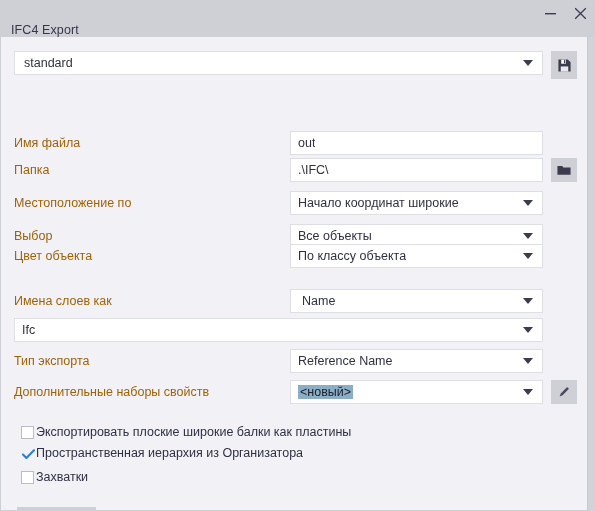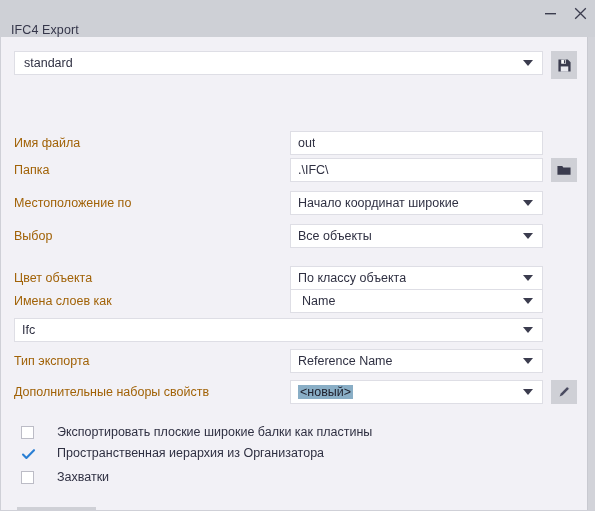--- a/index.html
+++ b/index.html
@@ -210,21 +210,21 @@
     background: transparent;
   }
   .cb.checked svg {
     position: absolute;
     left: -1px;
     top: -1px;
   }
   .cb-label {
     font-size: 12.5px;
     color: #2f3042;
-    margin-left: 23px;
+    margin-left: 2px;
     white-space: nowrap;
   }
 
   
   #export-btn {
     position: absolute;
     left: 16px;
     top: 470px;
     width: 79px;
     height: 27px;
@@ -315,21 +315,21 @@
           <div style="width: 34px; flex: 0 0 auto;"></div>
         </div>
       <div class="row" style="top:186px">
           <div class="label">Выбор</div>
           <div class="field">
             <span class="val">Все объекты</span>
             <span class="arrow"></span>
           </div>
           <div style="width: 34px; flex: 0 0 auto;"></div>
         </div>
-      <div class="row" style="top:228px">
+      <div class="row" style="top:206px">
           <div class="label">Цвет объекта</div>
           <div class="field">
             <span class="val">По классу объекта</span>
             <span class="arrow"></span>
           </div>
           <div style="width: 34px; flex: 0 0 auto;"></div>
         </div>
       <div class="row" style="top:251px">
           <div class="label">Имена слоев как</div>
           <div class="field indent">

